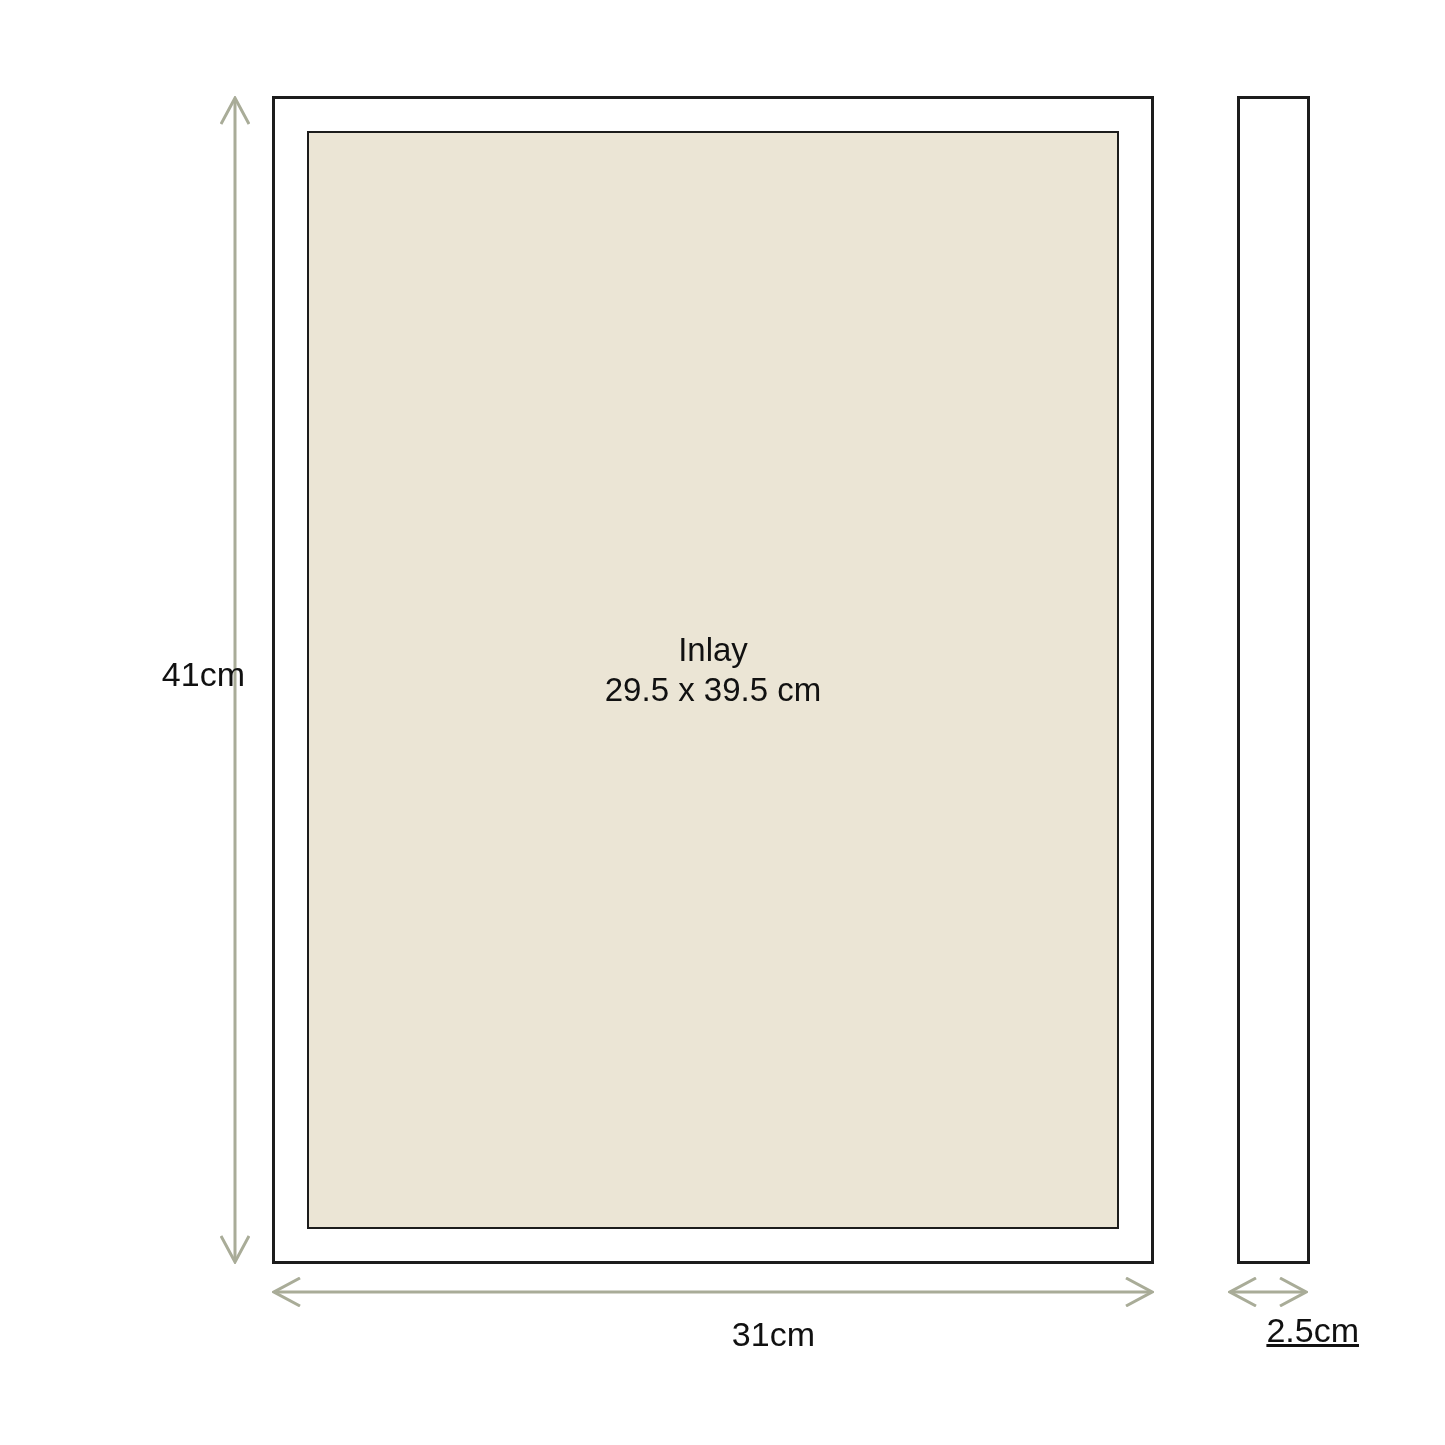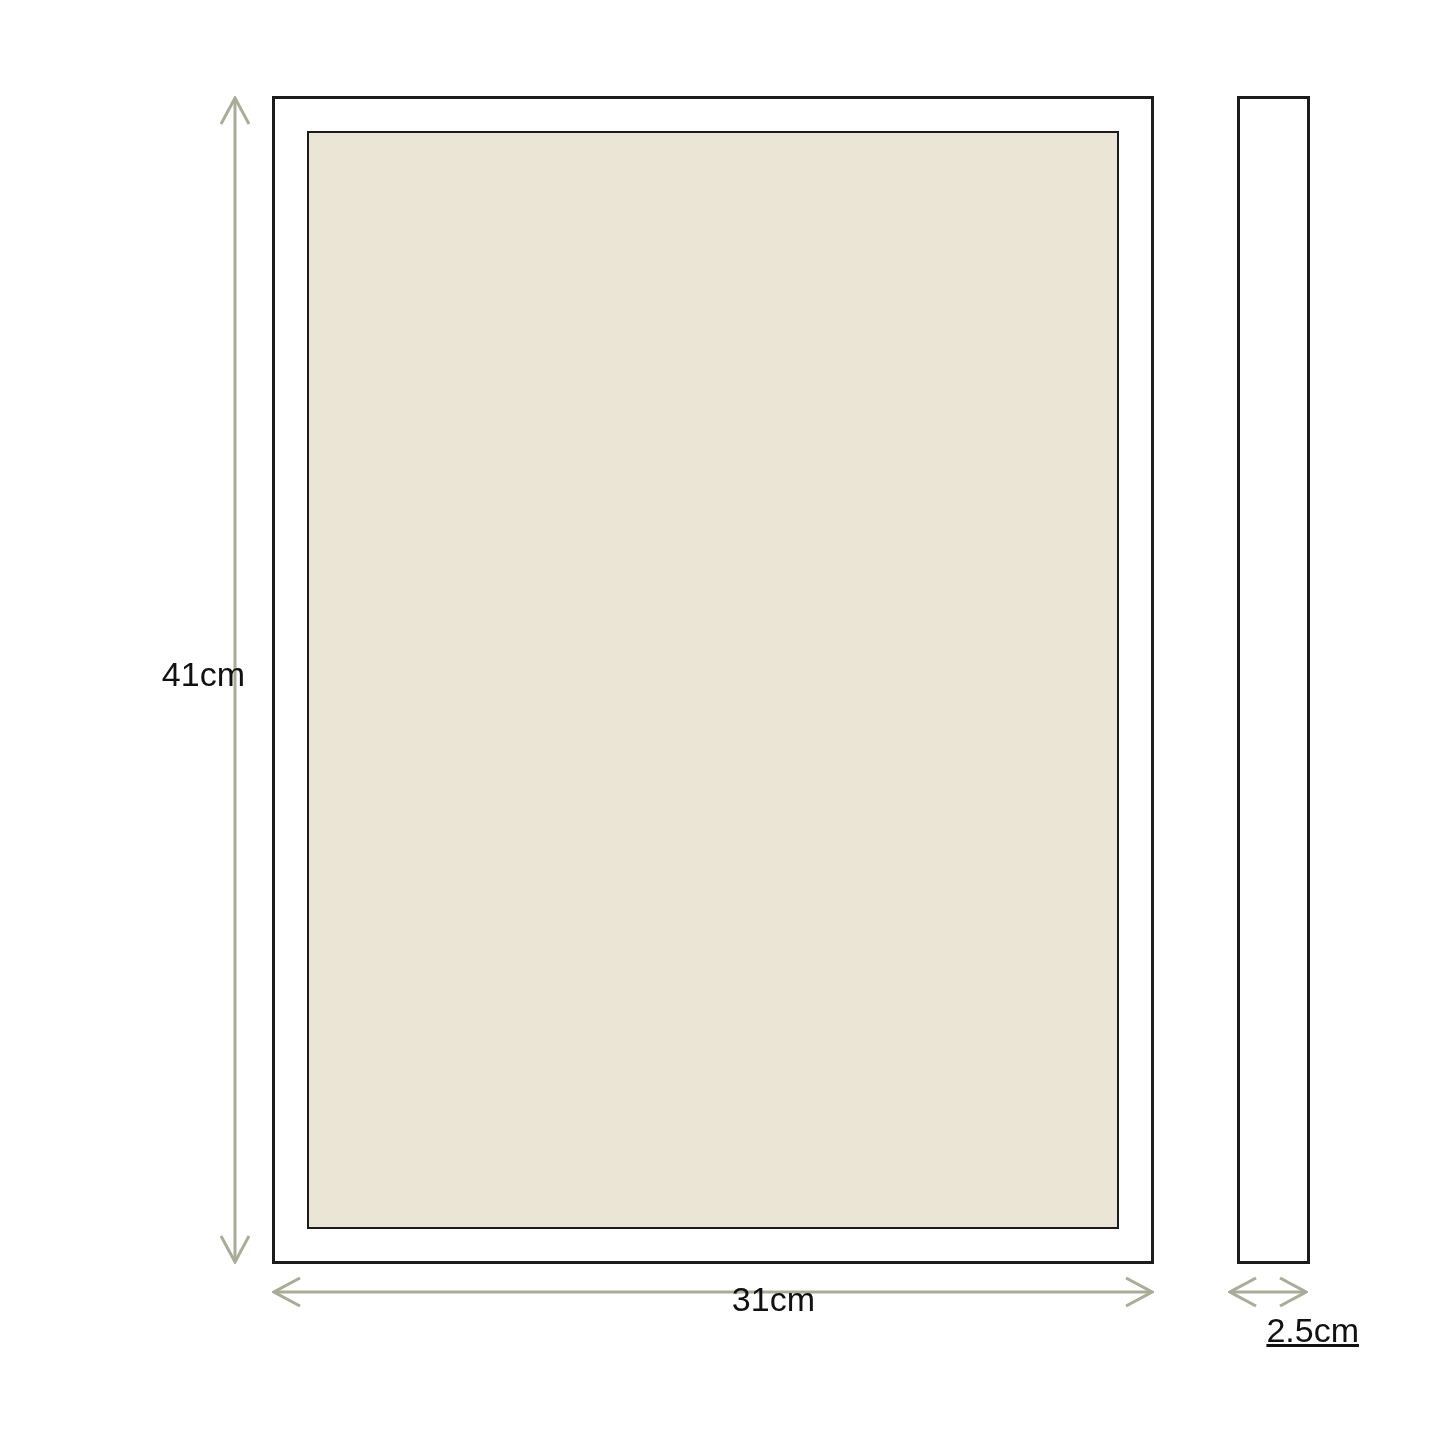--- a/index.html
+++ b/index.html
@@ -59,31 +59,33 @@
   .dim-arrow svg { display: block; }
   .dim-label {
     position: absolute;
     font-size: 34px;
     line-height: 36px;
     text-align: right;
     color: var(--text, #111111);
     white-space: nowrap;
   }
   .height-label { left: 65px;   top: 1312px; width: 180px; top: 656px; }
-  .width-label  { left: 635px;  top: 1281px; width: 180px; }
+  .width-label  { left: 635px;  top: 1316px; width: 180px; }
   .depth-label  { left: 1179px; top: 1312px; width: 180px; text-decoration: underline; }
 </style>
 </head>
 <body>
 
 <div class="canvas">
 
   <div class="outline-rect front-view">
     <div class="inlay">
       <div class="inlay-text">
+        <span>Inlay</span>
+        <span>29.5 x 39.5 cm</span>
       </div>
     </div>
   </div>
 
   <div class="outline-rect side-view"></div>
 
   <div class="dim-arrow" style="left:220px; top:96px;">
     <svg width="30" height="1168" viewBox="0 0 30 1168" fill="none" stroke="currentColor" stroke-width="3">
       <line x1="15" y1="3" x2="15" y2="1165"></line>
       <polyline points="1,28 15,2 29,28"></polyline>

